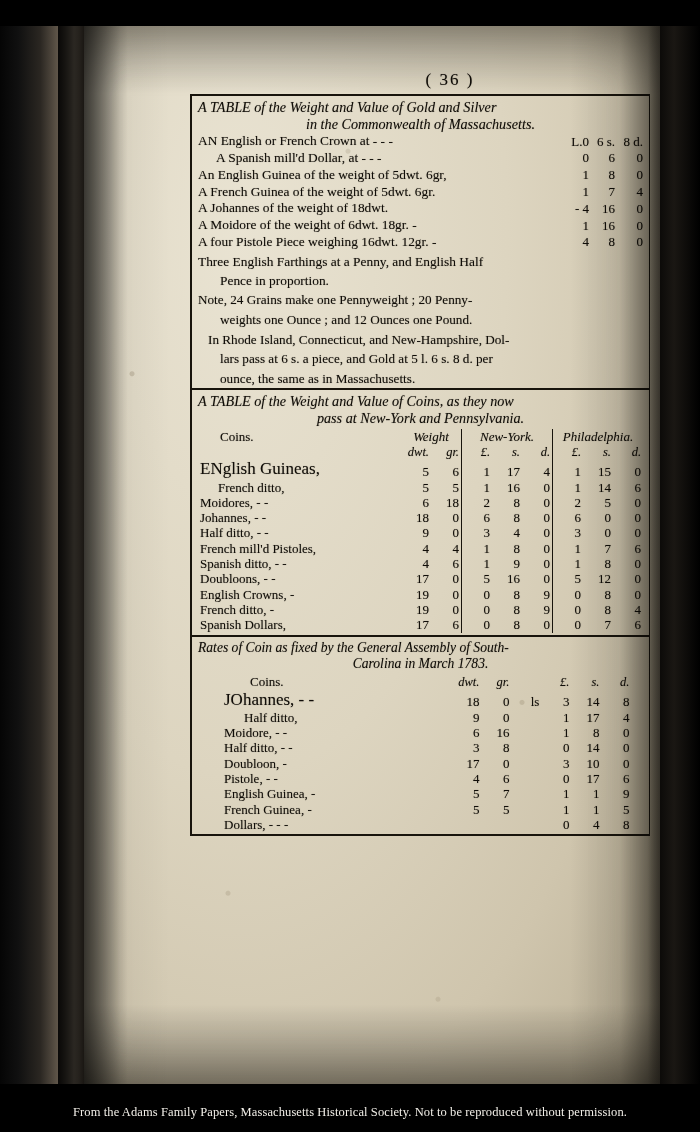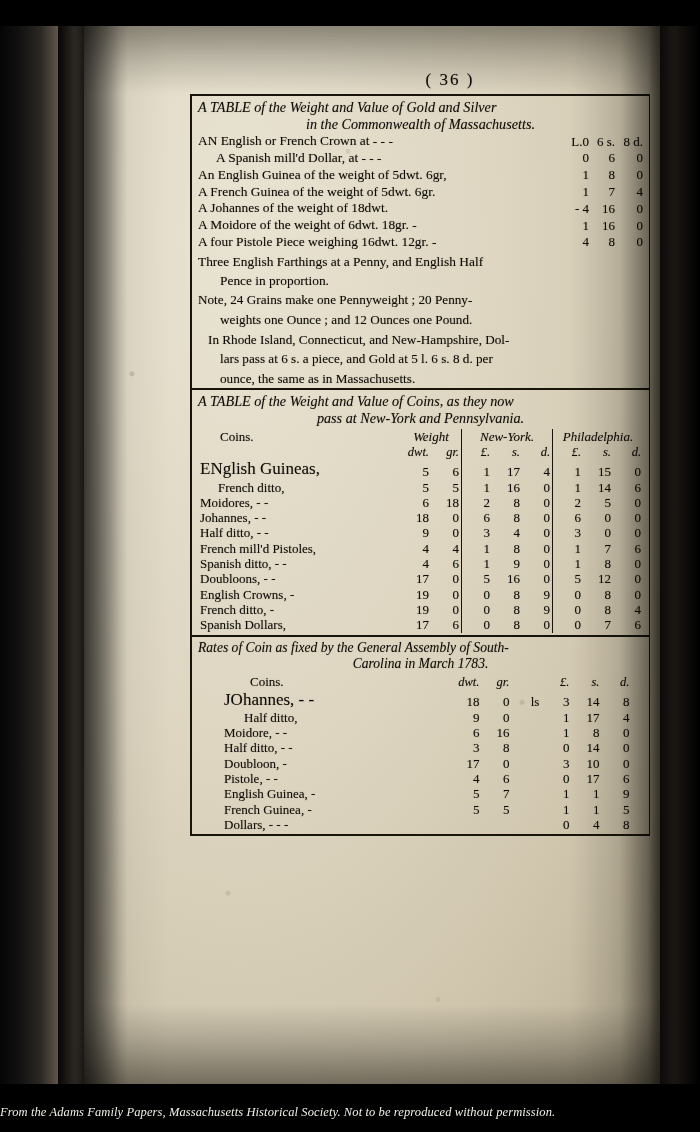--- a/index.html
+++ b/index.html
@@ -66,26 +66,25 @@
   }
   .top-black {
     position: absolute; left:0; top:0; width:700px; height:26px; background:#000;
   }
   .bottom-black {
     position: absolute; left:0; bottom:0; width:700px; height:48px; background:#000;
   }
   .credit {
     position: absolute;
     left: 0; bottom: 12px; width: 700px;
-    text-align: left;
+    text-align: center;
     color: #f2efe8;
     font-family: "Liberation Serif", serif;
     font-size: 12.5px;
     letter-spacing: .1px;
-    font-style: italic;
   }
 
   
   .content {
     position: absolute;
     left: 130px;
     top: 46px;
     width: 460px;
     color: #100d08;
     font-size: 13.2px;

